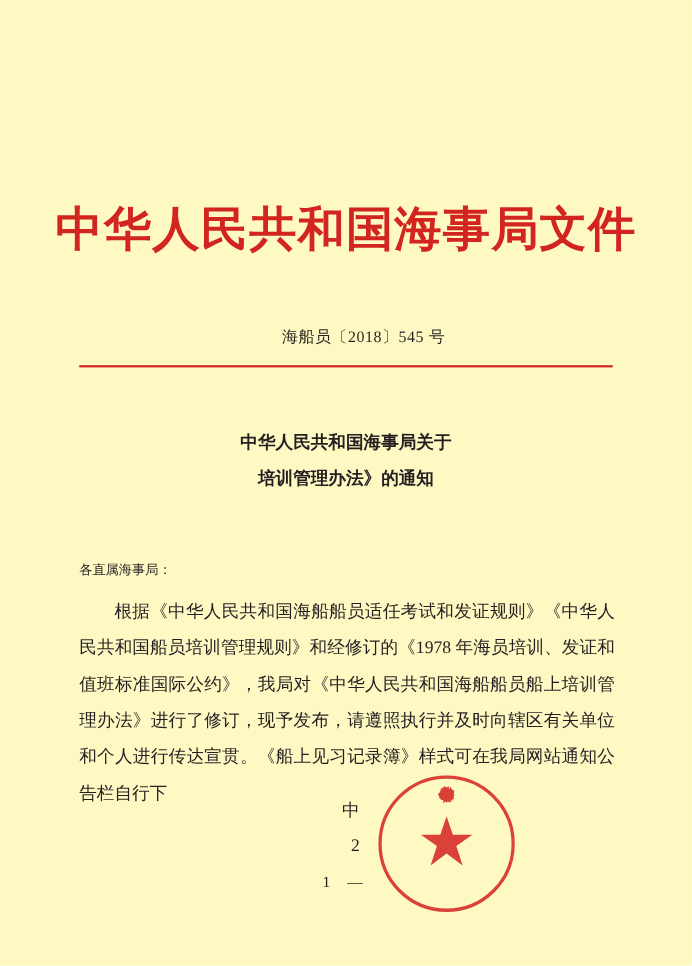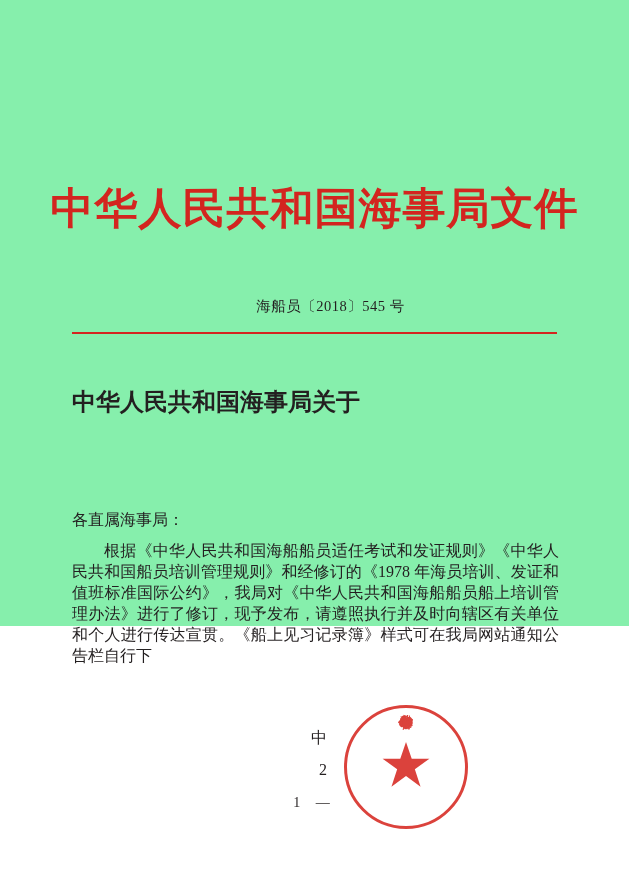--- a/index.html
+++ b/index.html
@@ -10,22 +10,22 @@
   body {
     width: 629px;
     height: 878px;
     font-family: "Liberation Serif", serif;
     overflow: hidden;
     position: relative;
   }
   .page {
     position: relative;
     width: 629px;
-    height: 626px;
-    background: #86efac;
+    height: 878px;
+    background: #fef9c3;
   }
   .masthead {
     position: absolute;
     left: 0;
     right: 0;
     top: 180px;
     text-align: center;
     color: #d3251f;
     font-family: "Liberation Serif", serif;
     font-weight: bold;
@@ -50,43 +50,44 @@
     right: 72px;
     top: 332px;
     height: 1.6px;
     background: #d3251f;
   }
   .title-block {
     position: absolute;
     left: 72px;
     right: 72px;
     top: 386px;
-    font-size: 24px;
+    text-align: center;
+    font-size: 16px;
     font-weight: bold;
     color: #231f20;
     line-height: 33px;
   }
   .title-block div {
     white-space: nowrap;
   }
   .salutation {
     position: absolute;
     left: 72px;
     top: 510px;
-    font-size: 16px;
+    font-size: 12px;
     color: #231f20;
   }
   .body-text {
     position: absolute;
     left: 72px;
     right: 70px;
     top: 540px;
     font-size: 16px;
     color: #231f20;
-    line-height: 21px;
+    line-height: 33px;
     text-align: justify;
     text-justify: inter-ideograph;
   }
   .body-text p {
     margin: 0;
     text-indent: 2em;
   }
   .signature {
     position: absolute;
     right: 118px;
@@ -170,20 +171,21 @@
 <div class="page">
 
   <div class="masthead">中华人民共和国海事局文件</div>
 
   <div class="doc-number">海船员〔2018〕545 号</div>
 
   <div class="red-rule"></div>
 
   <div class="title-block">
     <div>中华人民共和国海事局关于</div>
+    <div>培训管理办法》的通知</div>
   </div>
 
   <div class="salutation">各直属海事局：</div>
 
   <div class="body-text">
     <p>根据《中华人民共和国海船船员适任考试和发证规则》《中华人民共和国船员培训管理规则》和经修订的《1978 年海员培训、发证和值班标准国际公约》，我局对《中华人民共和国海船船员船上培训管理办法》进行了修订，现予发布，请遵照执行并及时向辖区有关单位和个人进行传达宣贯。《船上见习记录簿》样式可在我局网站通知公告栏自行下</p>
   </div>
 
   <div class="signature">
     <div class="line1">中</div>

